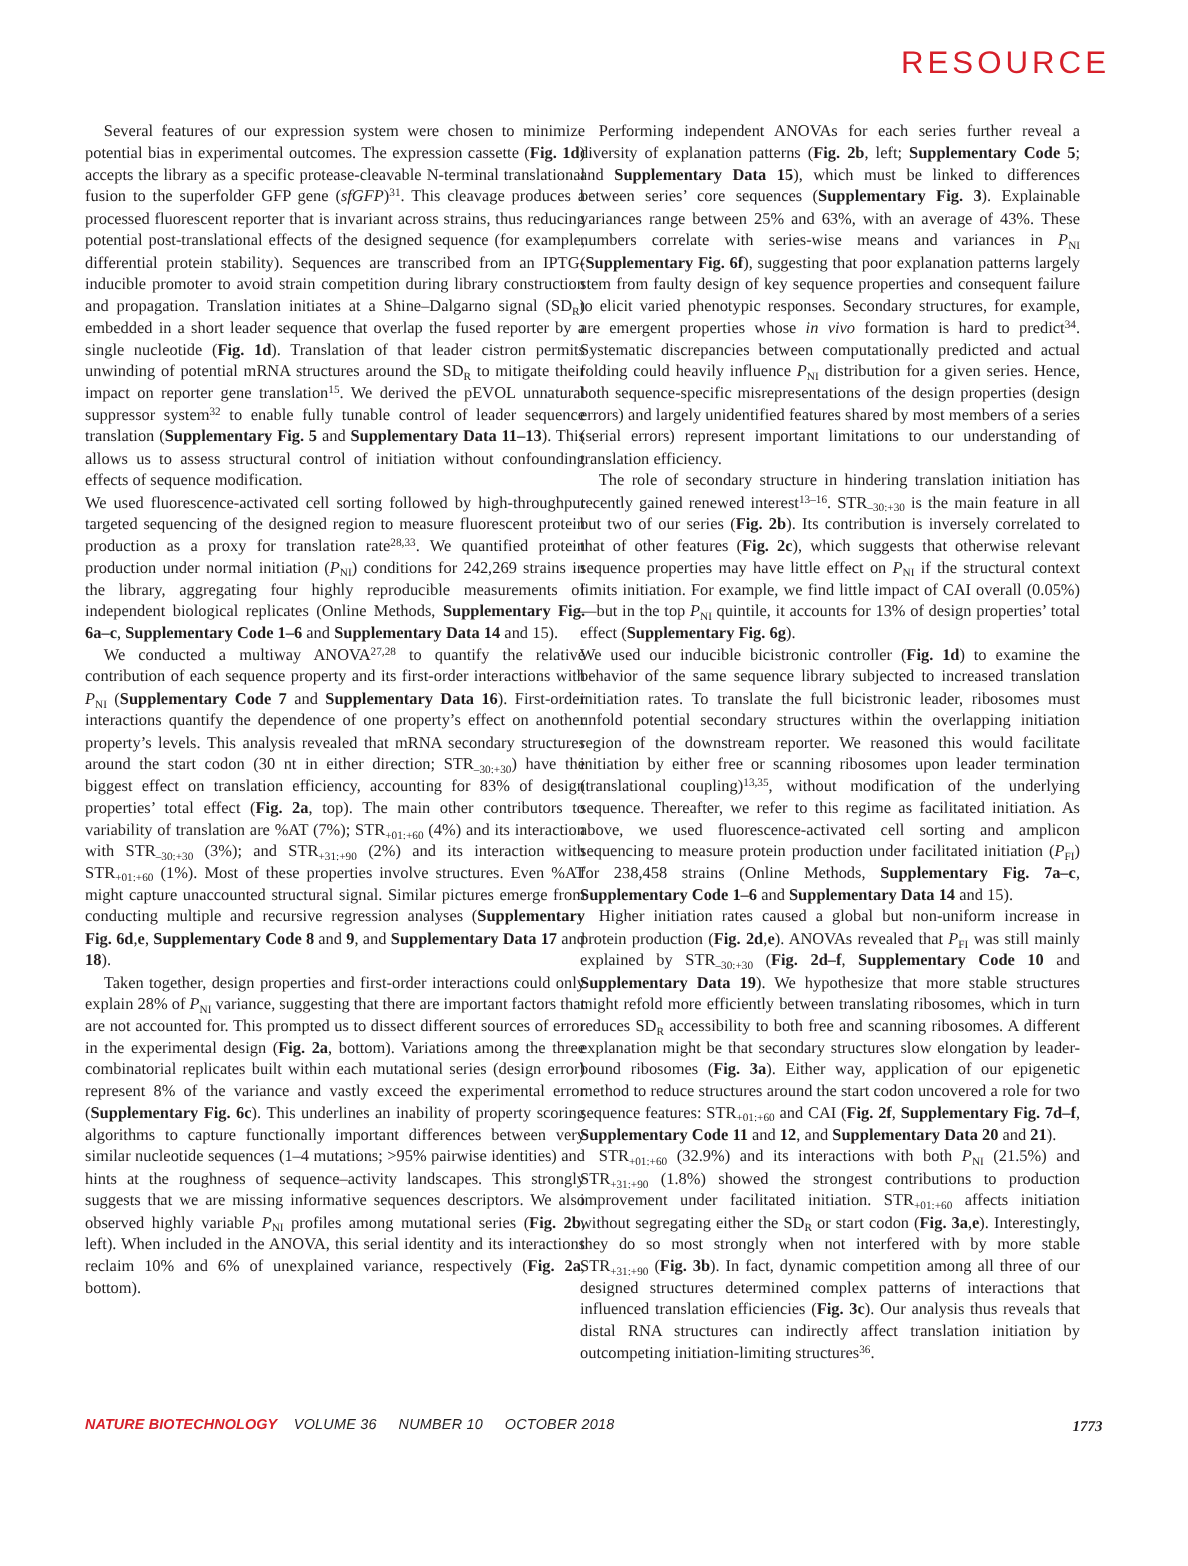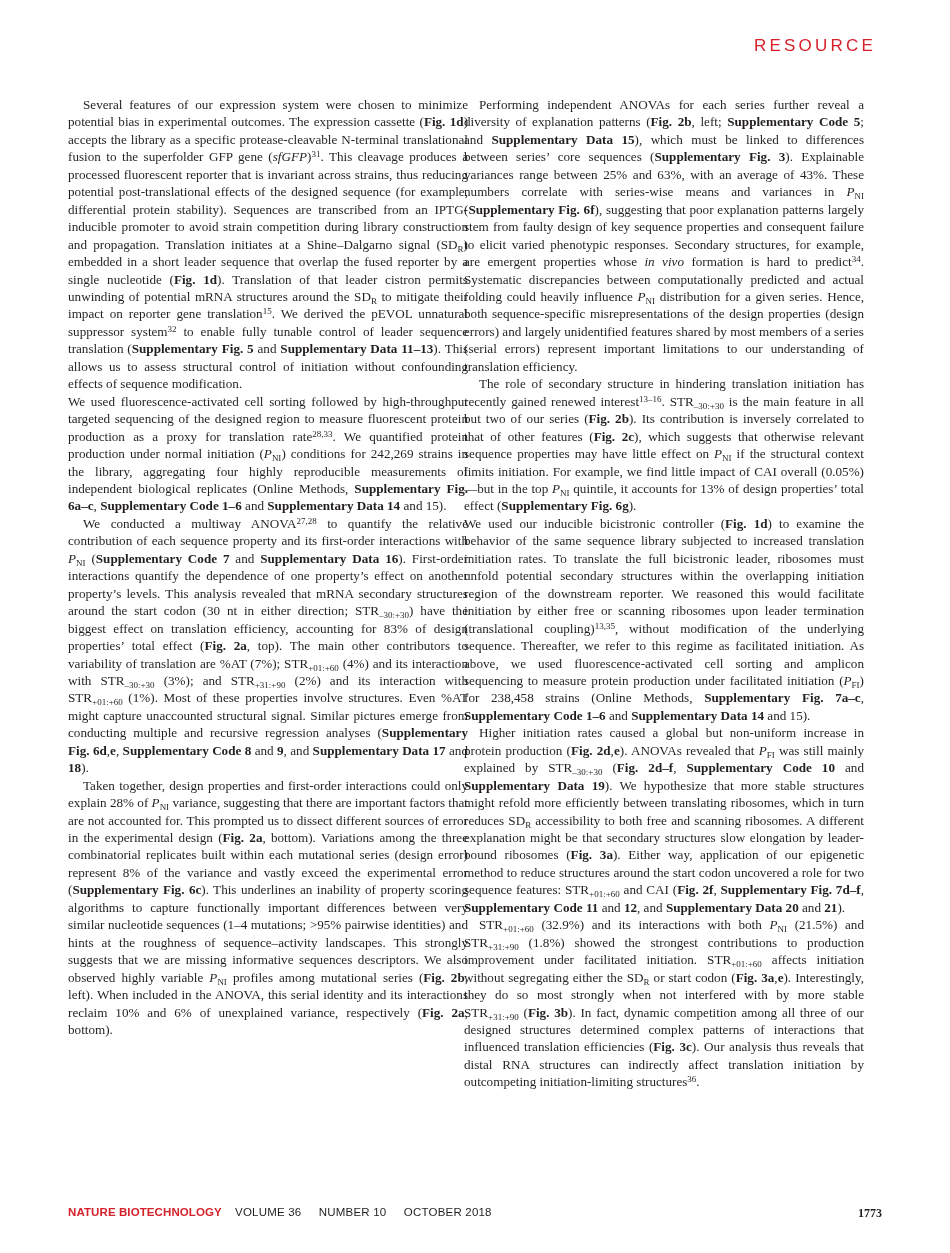--- a/index.html
+++ b/index.html
@@ -1,31 +1,31 @@
 <!DOCTYPE html>
 <html><head>
 <meta charset="utf-8">
 <style>
   html, body { margin: 0; padding: 0; background: #ffffff; }
   body { width: 950px; height: 1253px; position: relative; overflow: hidden;
          font-family: "Liberation Serif", "DejaVu Serif", serif; color: #231f20; }
-  .section-tag { position: absolute; top: 36px; right: 74px; font-family: "Liberation Sans", sans-serif;
-                 font-size: 17px; letter-spacing: 3.2px; color: #d6202a; font-weight: normal; }
+  .section-tag { position: absolute; top: 36px; right: 62px; font-family: "Liberation Sans", sans-serif;
+                 font-size: 25px; letter-spacing: 3.2px; color: #d6202a; font-weight: normal; }
   .col { position: absolute; top: 96px; width: 400px; font-size: 13.15px; line-height: 17.45px; text-align: justify; hyphens: manual; }
   .col-left { left: 68px; }
   .col-right { left: 464px; }
   .para { margin: 0; text-indent: 15px; }
   .para.noindent { text-indent: 0; }
   .heading { font-family: "Liberation Sans", sans-serif; font-weight: bold; font-size: 13.2px;
              margin: 17px 0 0 0; line-height: 17.45px; text-indent: 0; letter-spacing: -0.1px; }
   sub, sup { font-size: 9px; line-height: 0; }
   sup { vertical-align: 4px; }
   sub { vertical-align: -3px; }
-  .footer { position: absolute; top: 1206px; left: 68px; right: 68px; height: 18px;
-            font-family: "Liberation Sans", sans-serif; font-size: 11.5px; }
+  .footer { position: absolute; top: 1134px; left: 68px; right: 68px; height: 18px;
+            font-family: "Liberation Sans", sans-serif; font-size: 11.5px; font-style: italic; }
   .journal { color: #d6202a; font-weight: bold; letter-spacing: 0.1px; }
   .issue { color: #231f20; margin-left: 10px; letter-spacing: 0.2px; }
   .issue span { margin-right: 14px; }
   .pageno { position: absolute; right: 0; top: 0; font-family: "Liberation Serif", serif; font-weight: bold; font-size: 12px; }
 </style>
 </head>
 <body>
 
 <div class="section-tag">RESOURCE</div>
 

